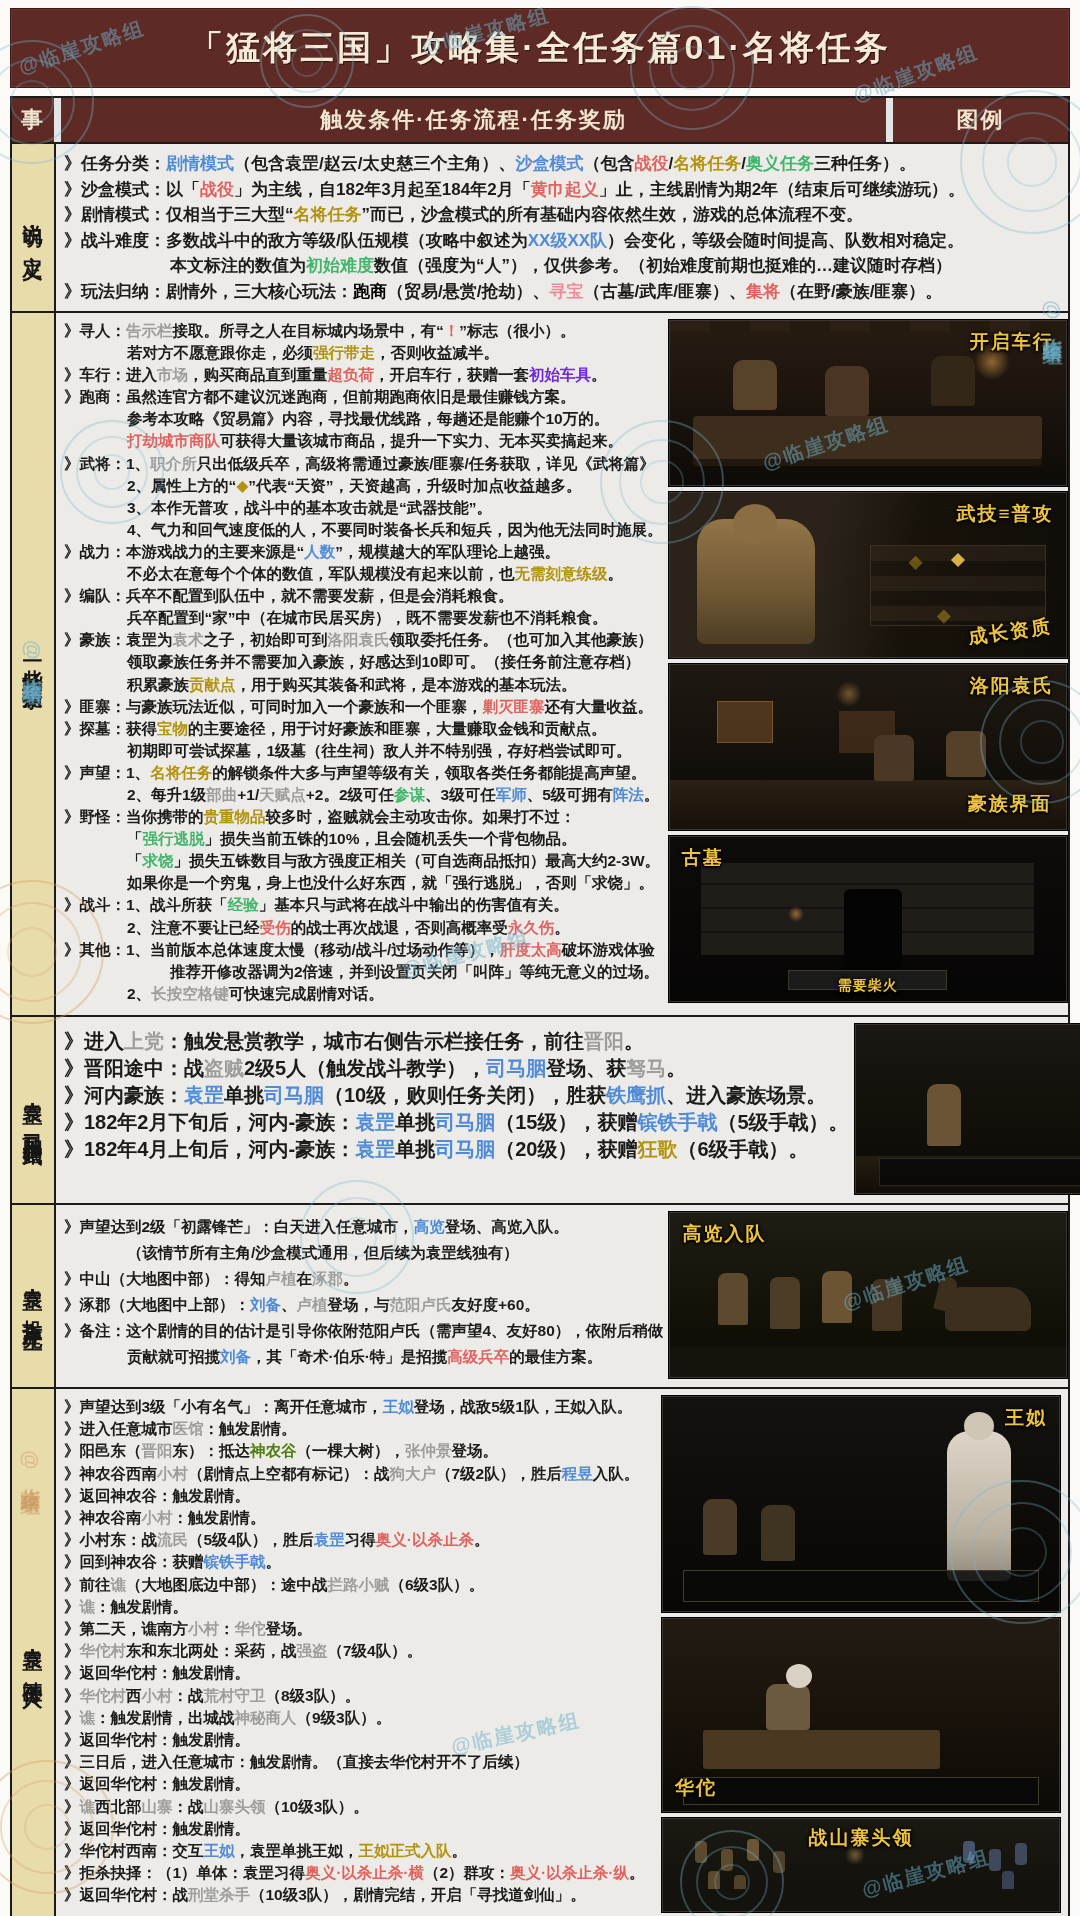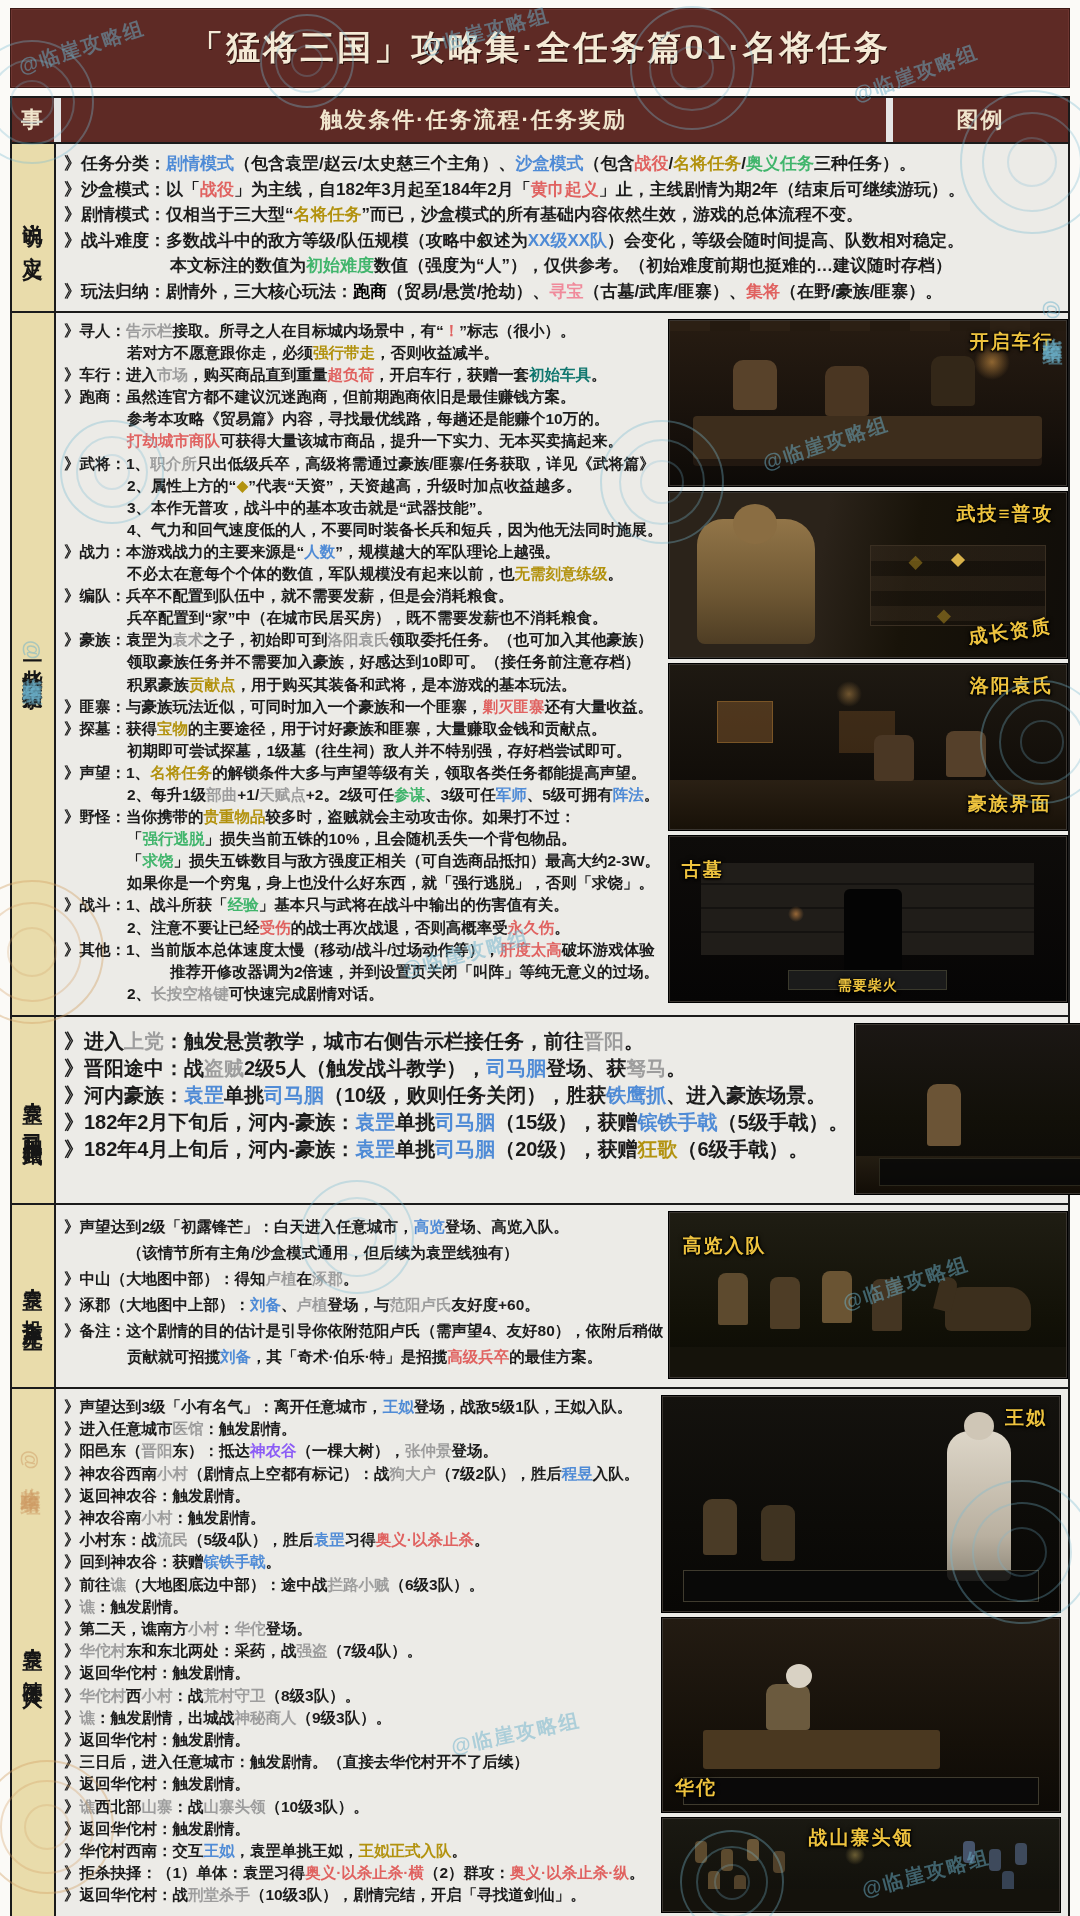--- a/index.html
+++ b/index.html
@@ -74,21 +74,21 @@
   .shot.party{height:166px;}
   .shot.wangsi{height:216px;}
   .shot.huatuo{height:194px;}
   .shot.battle{height:94px;}
 
   .shot-label{
     position:absolute;color:#eec33e;font-weight:700;font-size:19px;letter-spacing:2px;
     text-shadow:0 0 5px #000,1px 1px 2px #000,-1px 1px 2px #000;z-index:5;
   }
   .shot-label.tr{top:8px;right:12px;}
-  .shot-label.tl{top:20px;left:12px;}
+  .shot-label.tl{top:8px;left:12px;}
   .shot-label.bl{bottom:10px;left:12px;}
   .shot-label.br{bottom:12px;right:14px;}
   .shot-label.bc{bottom:6px;left:50%;transform:translateX(-50%);}
   .shot-label.tc{top:6px;left:50%;transform:translateX(-50%);}
   .shot-label.small{font-size:14px;letter-spacing:1px;}
   .shot-label.slant{transform:rotate(-8deg);}
 
   
   .tavern{background:linear-gradient(180deg,#271c12,#16100b 70%,#0d0a07);}
   .tavern .sa{left:6%;right:6%;bottom:16%;height:26%;background:#3d2d1c;border-radius:4px;box-shadow:0 7px 0 #221810;}
@@ -189,21 +189,21 @@
   </div>
 
   <div class="section sec-s2">
     <div class="side-label">
       <span class="vtext">一些经验总结和提示</span>
     </div>
     <div class="section-body">
       <div class="lines">
               <div class="line"><span>》寻人：</span><span style="color: rgb(157, 157, 157);">告示栏</span><span>接取。所寻之人在目标城内场景中，有“</span><span style="color: rgb(224, 98, 96);">！</span><span>”标志（很小）。</span></div>
               <div class="line i1"><span>若对方不愿意跟你走，必须</span><span style="color: rgb(178, 146, 14);">强行带走</span><span>，否则收益减半。</span></div>
-              <div class="line"><span>》车行：进入</span><span style="color: rgb(157, 157, 157);">市场</span><span>，购买商品直到重量</span><span style="color: rgb(224, 98, 96);">超负荷</span><span>，开启车行，获赠一套</span><span style="color: #0f766e;">初始车具</span><span>。</span></div>
+              <div class="line"><span>》车行：进入</span><span style="color: rgb(157, 157, 157);">市场</span><span>，购买商品直到重量</span><span style="color: rgb(224, 98, 96);">超负荷</span><span>，开启车行，获赠一套</span><span style="color: #6d28d9;">初始车具</span><span>。</span></div>
               <div class="line"><span>》跑商：虽然连官方都不建议沉迷跑商，但前期跑商依旧是最佳赚钱方案。</span></div>
               <div class="line i1"><span>参考本攻略《贸易篇》内容，寻找最优线路，每趟还是能赚个10万的。</span></div>
               <div class="line i1"><span style="color: rgb(224, 98, 96);">打劫城市商队</span><span>可获得大量该城市商品，提升一下实力、无本买卖搞起来。</span></div>
               <div class="line"><span>》武将：1、</span><span style="color: rgb(157, 157, 157);">职介所</span><span>只出低级兵卒，高级将需通过豪族/匪寨/任务获取，详见《武将篇》</span></div>
               <div class="line i1"><span>2、属性上方的“</span><span style="color: rgb(178, 146, 14);">◆</span><span>”代表“天资”，天资越高，升级时加点收益越多。</span></div>
               <div class="line i1"><span>3、本作无普攻，战斗中的基本攻击就是“武器技能”。</span></div>
               <div class="line i1"><span>4、气力和回气速度低的人，不要同时装备长兵和短兵，因为他无法同时施展。</span></div>
               <div class="line"><span>》战力：本游戏战力的主要来源是“</span><span style="color: rgb(79, 139, 214);">人数</span><span>”，规模越大的军队理论上越强。</span></div>
               <div class="line i1"><span>不必太在意每个个体的数值，军队规模没有起来以前，也</span><span style="color: rgb(178, 146, 14);">无需刻意练级</span><span>。</span></div>
               <div class="line"><span>》编队：兵卒不配置到队伍中，就不需要发薪，但是会消耗粮食。</span></div>
@@ -312,21 +312,21 @@
   </div>
 
   <div class="section sec-s5">
     <div class="side-label">
       <span class="vtext">袁罡·神医传人</span>
     </div>
     <div class="section-body">
       <div class="lines">
               <div class="line"><span>》声望达到3级「小有名气」：离开任意城市，</span><span style="color: rgb(79, 139, 214);">王姒</span><span>登场，战敌5级1队，王姒入队。</span></div>
               <div class="line"><span>》进入任意城市</span><span style="color: rgb(157, 157, 157);">医馆</span><span>：触发剧情。</span></div>
-              <div class="line"><span>》阳邑东（</span><span style="color: rgb(157, 157, 157);">晋阳</span><span>东）：抵达</span><span style="color: #8b5cf6;">神农谷</span><span>（一棵大树），</span><span style="color: rgb(157, 157, 157);">张仲景</span><span>登场。</span></div>
+              <div class="line"><span>》阳邑东（</span><span style="color: rgb(157, 157, 157);">晋阳</span><span>东）：抵达</span><span style="color: #4d7c0f;">神农谷</span><span>（一棵大树），</span><span style="color: rgb(157, 157, 157);">张仲景</span><span>登场。</span></div>
               <div class="line"><span>》神农谷西南</span><span style="color: rgb(157, 157, 157);">小村</span><span>（剧情点上空都有标记）：战</span><span style="color: rgb(157, 157, 157);">狗大户</span><span>（7级2队），胜后</span><span style="color: rgb(79, 139, 214);">程昱</span><span>入队。</span></div>
               <div class="line"><span>》返回神农谷：触发剧情。</span></div>
               <div class="line"><span>》神农谷南</span><span style="color: rgb(157, 157, 157);">小村</span><span>：触发剧情。</span></div>
               <div class="line"><span>》小村东：战</span><span style="color: rgb(157, 157, 157);">流民</span><span>（5级4队），胜后</span><span style="color: rgb(79, 139, 214);">袁罡</span><span>习得</span><span style="color: rgb(224, 98, 96);">奥义·以杀止杀</span><span>。</span></div>
               <div class="line"><span>》回到神农谷：获赠</span><span style="color: rgb(79, 139, 214);">镔铁手戟</span><span>。</span></div>
               <div class="line"><span>》前往</span><span style="color: rgb(157, 157, 157);">谯</span><span>（大地图底边中部）：途中战</span><span style="color: rgb(157, 157, 157); margin-top: 10px;">拦路小贼</span><span>（6级3队）。</span></div>
               <div class="line"><span>》</span><span style="color: rgb(157, 157, 157);">谯</span><span>：触发剧情。</span></div>
               <div class="line"><span>》第二天，谯南方</span><span style="color: rgb(157, 157, 157);">小村</span><span>：</span><span style="color: rgb(157, 157, 157);">华佗</span><span>登场。</span></div>
               <div class="line"><span>》</span><span style="color: rgb(157, 157, 157);">华佗村</span><span>东和东北两处：采药，战</span><span style="color: rgb(157, 157, 157);">强盗</span><span>（7级4队）。</span></div>
               <div class="line"><span>》返回华佗村：触发剧情。</span></div>

